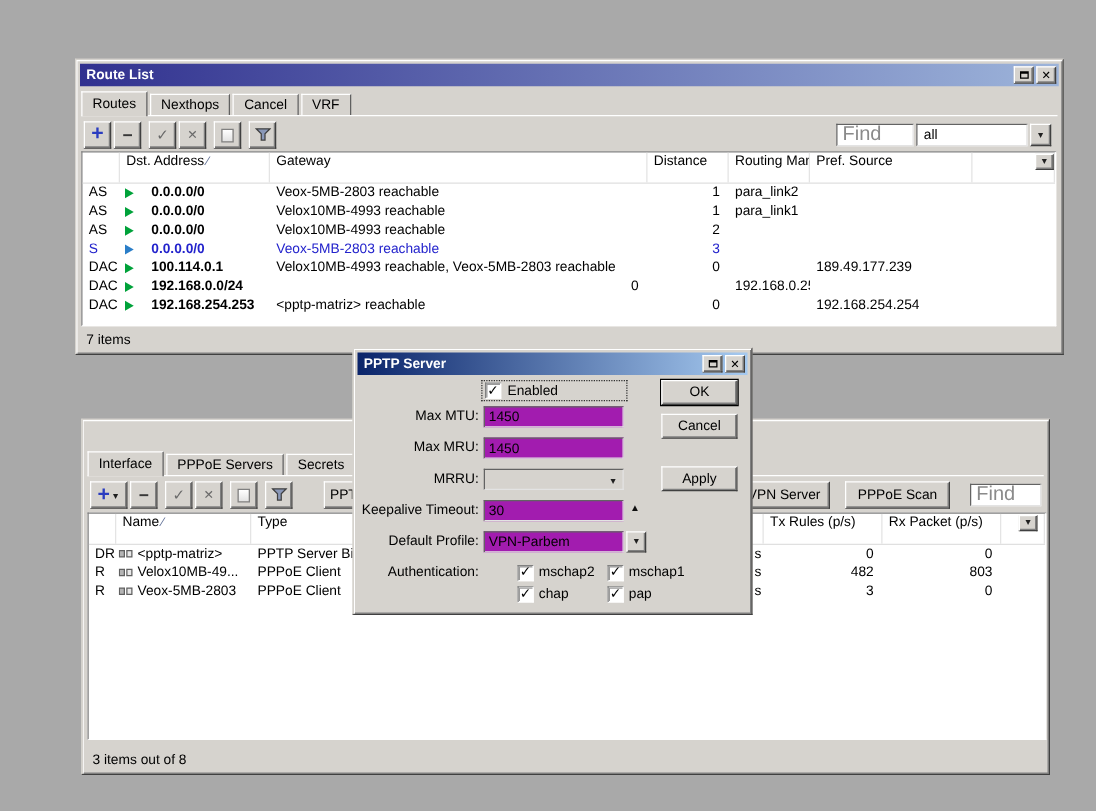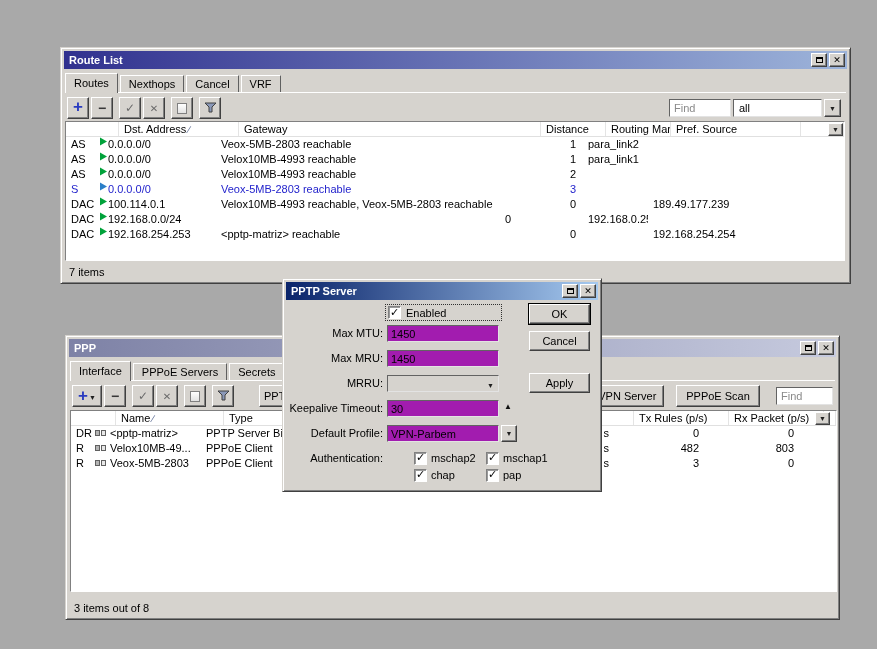--- a/index.html
+++ b/index.html
@@ -57,21 +57,21 @@
   .i-minus::after { content:"−"; color:#383838; font-size:14px; font-weight:bold; margin-top:-1px; }
   .i-check::after { content:"✓"; color:#6a6a6a; font-size:12px; font-weight:bold; }
   .i-x::after     { content:"✕"; color:#6a6a6a; font-size:10px; font-weight:bold; }
   .i-drop::after  { content:"▼"; font-size:7px; color:#202020; }
   .i-note { width:10px; height:11px; border:1px solid #808080; background:linear-gradient(#ffffff,#e2e2e2); }
   .sorticon::after   { content:"∕"; color:#5a6a92; margin-left:2px; font-size:10px; }
 
   .findbox {
     position:absolute; top:2px; height:18px; background:#fff;
     border:1px solid; border-color:#636363 #e3e3e3 #e3e3e3 #636363;
-    font-family:"Liberation Sans","DejaVu Sans",sans-serif; font-size:11px; padding:0 4px; color:#000;
+    font-family:"Liberation Sans","DejaVu Sans",sans-serif; font-size:16px; padding:0 4px; color:#000;
   }
   .findbox::placeholder { color:#8a8a8a; opacity:1; }
   #w-route .findbox { right:113px; width:62px; }
   #w-ppp .findbox { right:0; width:57px; }
   .combo {
     position:absolute; right:22px; top:2px; width:89px; height:18px; background:#fff;
     border:1px solid; border-color:#636363 #e3e3e3 #e3e3e3 #636363; padding:2px 0 0 5px;
   }
   .combodrop {
     position:absolute; right:3px; top:2px; width:17px; height:18px; background:#d6d3ce;
@@ -89,27 +89,27 @@
 
   
   .twrap {
     position:absolute; background:#fff; overflow:hidden;
     border:1px solid; border-color:#808080 #fff #fff #808080;
   }
   #w-route .twrap { left:4px; top:73px; width:780px; height:140px; }
   #w-ppp   .twrap { left:4px; top:74px; width:767px; height:182px; }
   .rgrid { display:grid; grid-template-columns:30px 120px 302px 65px 65px 130px minmax(0,1fr); }
   .pgrid { display:grid; grid-template-columns:22px 108px 100px 310px 95px 95px minmax(0,1fr); }
-  .thead { height:15px; border-bottom:1px solid #e0e0e0;padding-left:23px; }
+  .thead { height:25px; border-bottom:1px solid #e0e0e0; }
   .thead .hc { border-right:1px solid #e4e4e4; padding:1px 2px 0 5px; white-space:nowrap; overflow:hidden; }
   .trow { height:15px; line-height:15px; }
   .trow .c { padding:0 2px 0 5px; white-space:nowrap; overflow:hidden; }
   .c.num { text-align:right; padding-right:7px; }
   .c.frag { text-align:right; padding-right:2px; }
-  .dstc { display:flex; align-items:flex-start; gap:0; padding-left:3px !important; }
+  .dstc { display:flex; align-items:center; gap:13px; padding-left:3px !important;font-weight:bold; }
   .namec { display:flex; align-items:center; gap:3px; padding-left:2px !important; }
   .blue { color:#2323cc; }
   .hdrop {
     position:absolute; width:15px; height:13px; background:#d6d3ce;
     border:1px solid; border-color:#fff #404040 #404040 #fff; box-shadow:inset -1px -1px 0 #808080;
     display:flex; align-items:center; justify-content:center;
   }
   #w-route .hdrop { top:75px; right:7px; }
   #w-ppp   .hdrop { top:76px; right:9px; }
   .statusbar { position:absolute; left:8px; bottom:5px; }
@@ -295,29 +295,20 @@
       <div class="c"></div>
       <div class="c">192.168.254.254</div>
       <div class="c"></div>
     </div>
   </div>
   <span class="hdrop i-drop"></span>
   <div class="statusbar">7 items</div>
 </div>
 
 <div class="window" id="w-ppp">
-  <div class="titlebar">
-    <span>PPP</span>
-    <span class="winbtns">
-      <span class="winbtn">
-          <span class="g-max"></span>
-        </span>
-      <span class="winbtn g-close"></span>
-    </span>
-  </div>
   <div class="tabs">
     <span class="tab active">Interface</span>
     <span class="tab">PPPoE Servers</span>
     <span class="tab">Secrets</span>
     <span class="tab">Profiles</span>
   </div>
   <div class="toolbar">
     <span class="tool wide">
         <span class="i-plus"></span>
         <span class="i-drop"></span>

